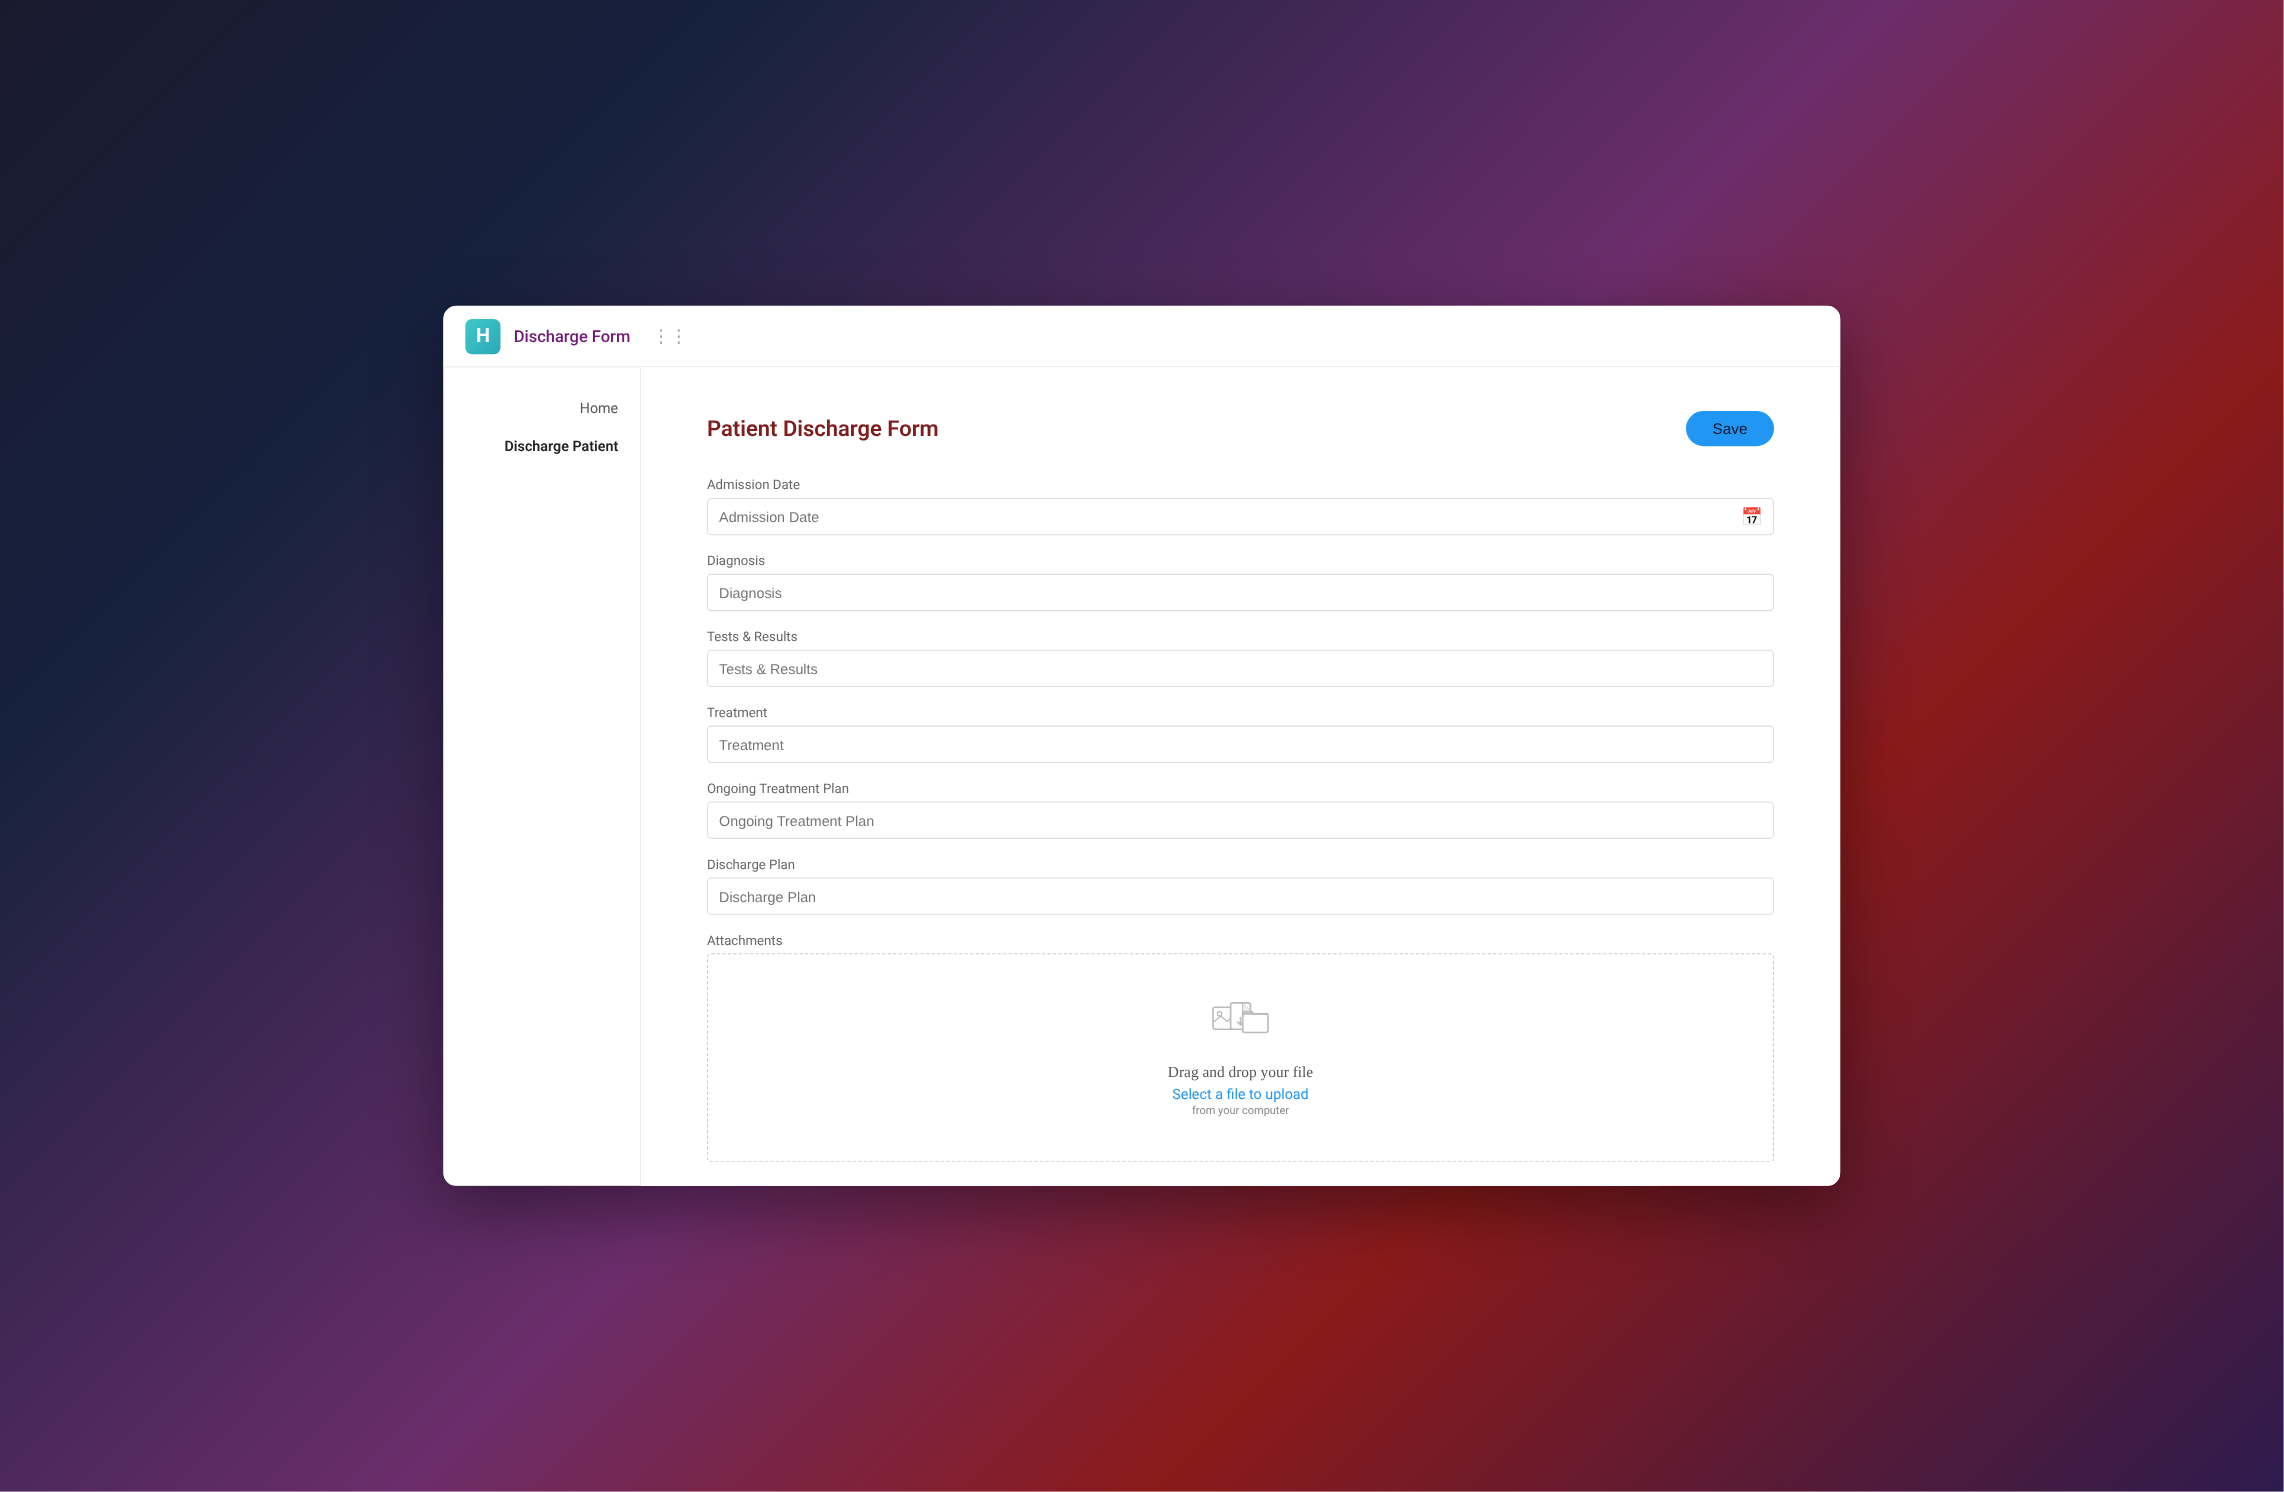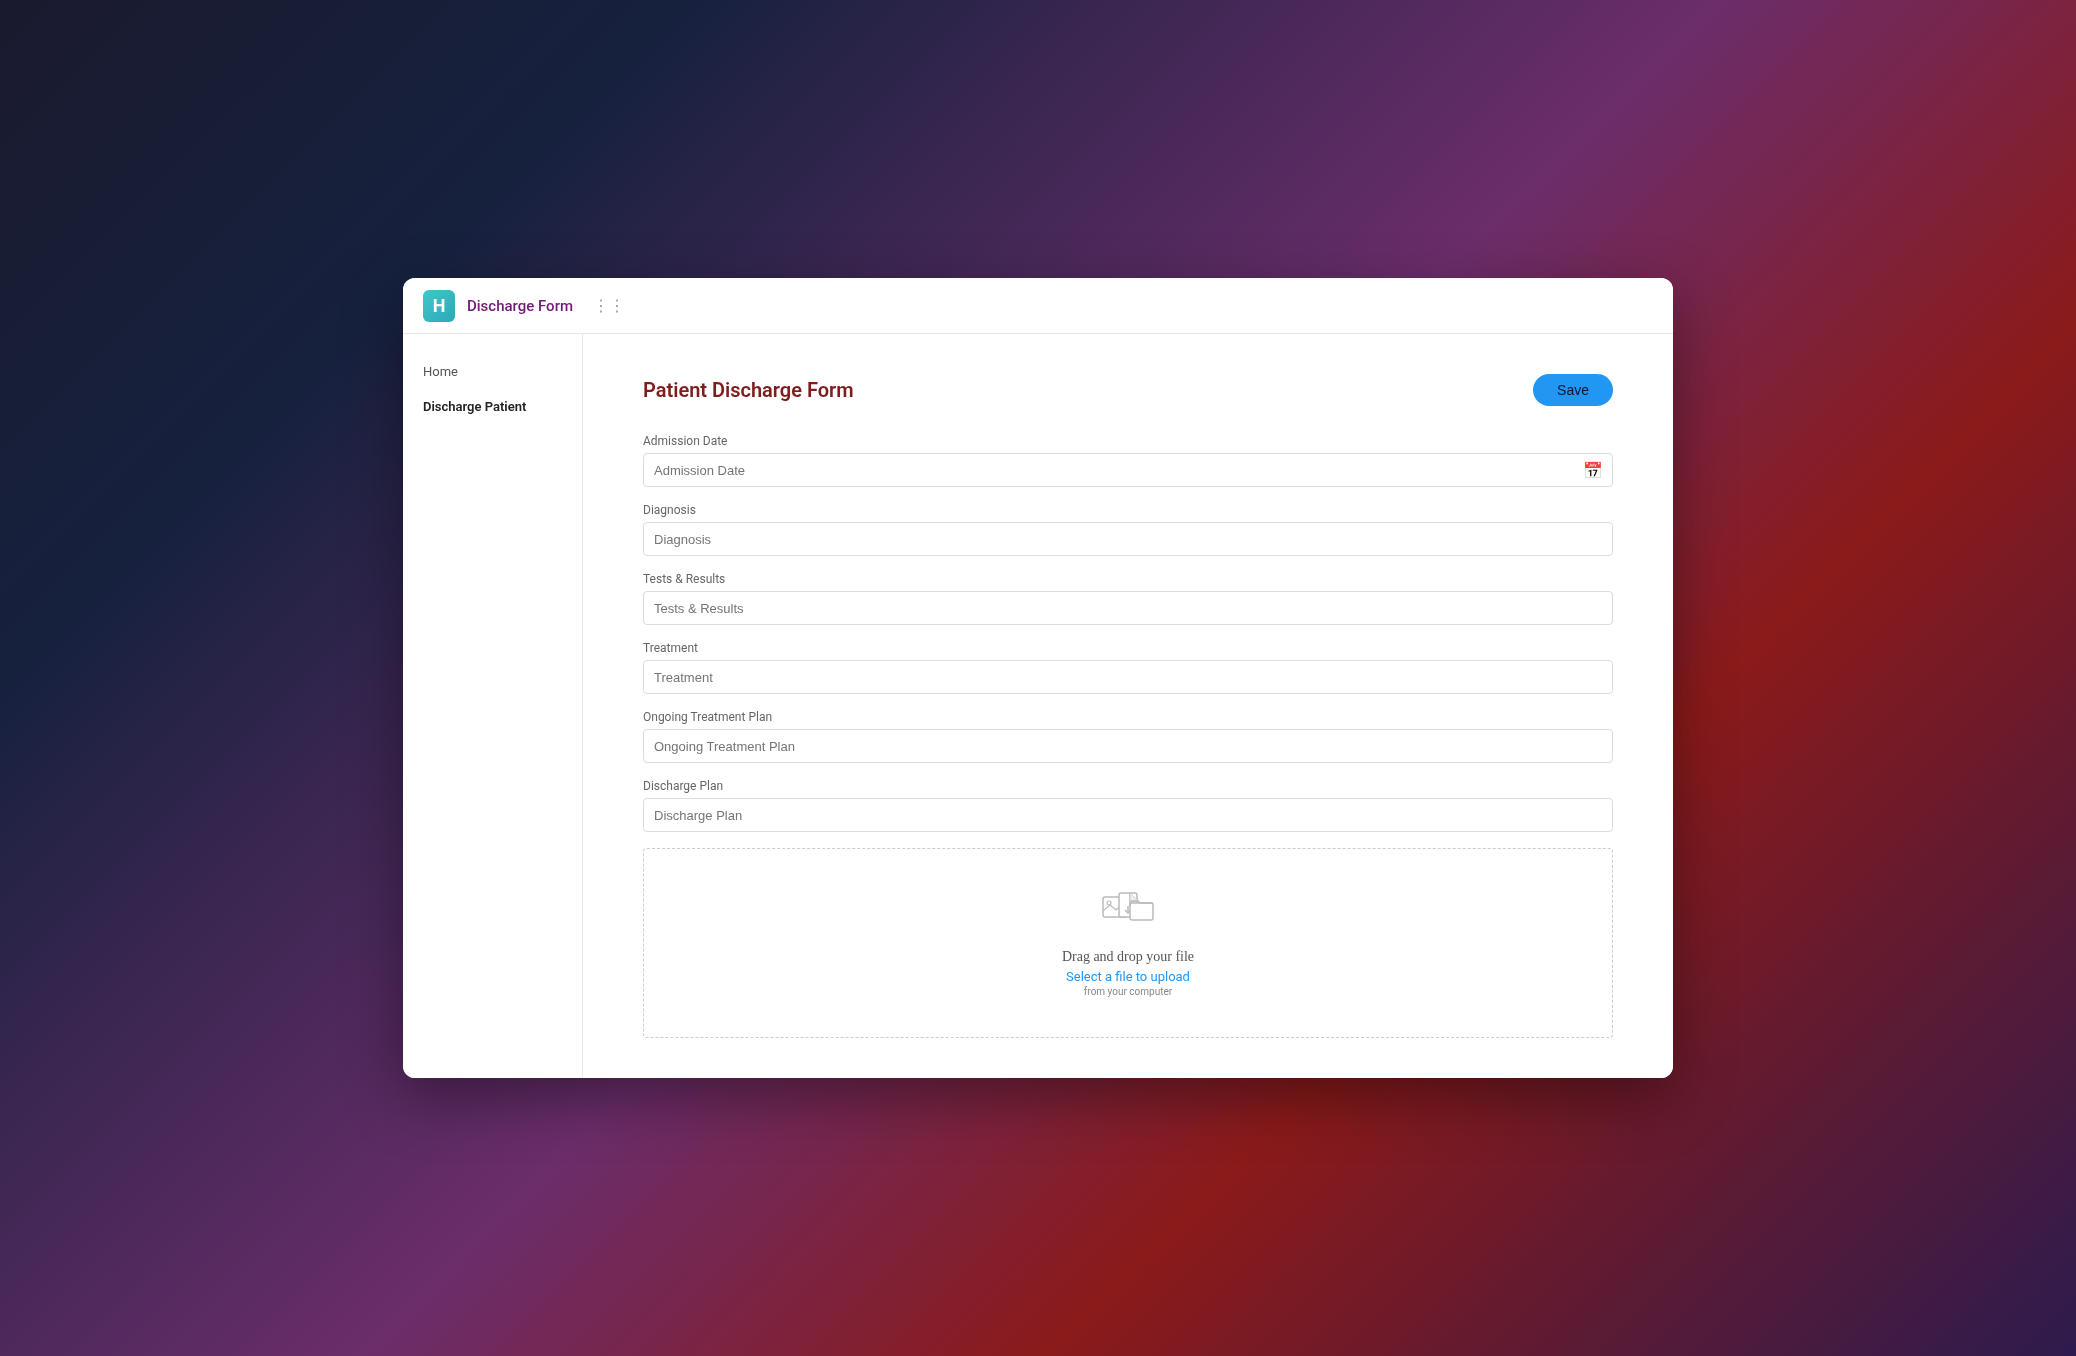--- a/index.html
+++ b/index.html
@@ -63,20 +63,21 @@
       width: 180px;
       background: white;
       border-right: 1px solid #e8e8e8;
       padding: 20px 0;
     }
     .sidebar-item {
       padding: 10px 20px;
       font-size: 13px;
       color: #555;
       cursor: pointer;
+      text-align: right;
     }
     .sidebar-item.active {
       font-weight: 600;
       color: #222;
     }
     .content-area {
       flex: 1;
       overflow-y: auto;
       background: white;
       padding: 40px 60px;
@@ -236,20 +237,21 @@
         <label class="form-label">Ongoing Treatment Plan</label>
         <input type="text" class="form-input" placeholder="Ongoing Treatment Plan" style="">
       </div>
 
       <div class="form-group">
         <label class="form-label">Discharge Plan</label>
         <input type="text" class="form-input" placeholder="Discharge Plan" style="">
       </div>
 
       <div class="attachments-section">
+        <label class="form-label">Attachments</label>
         <div class="dropzone">
 
           <div class="dropzone-icons">
             <svg width="52" height="48" viewBox="0 0 52 48" fill="none" xmlns="http://www.w3.org/2000/svg">
 
               <rect x="1" y="8" width="24" height="20" rx="2" stroke="#bbb" stroke-width="1.5" fill="white"></rect>
               <circle cx="7" cy="14" r="2" stroke="#bbb" stroke-width="1.2" fill="none"></circle>
               <polyline points="1,22 8,16 14,21 18,17 25,24" stroke="#bbb" stroke-width="1.2" fill="none"></polyline>
 
               <rect x="17" y="4" width="18" height="24" rx="2" stroke="#bbb" stroke-width="1.5" fill="white"></rect>

